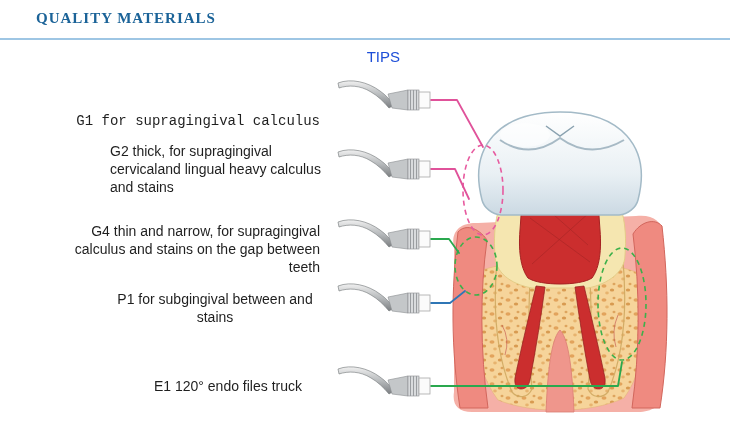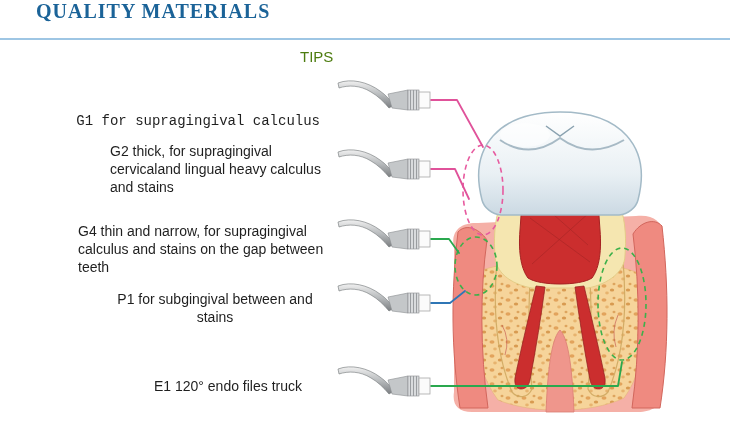--- a/index.html
+++ b/index.html
@@ -1,27 +1,27 @@
 <!DOCTYPE html>
 <html style="--title: #1b6398; --divider: #9ec6e4; --line-pink: #e0529a; --line-blue: #2f76b5; --line-green: #2aa84e; --highlight-pink: #e75a9f; --highlight-green: #3cb04a;"><head>
 <meta charset="utf-8">
 <style>
   html,body{margin:0;padding:0;background:#fff;font-family:"Liberation Sans",sans-serif;}
   #stage{position:relative;width:730px;height:426px;background:#fff;overflow:hidden;}
 
-  .page-title{position:absolute;left:36px;top:0;font-family:"Liberation Serif",serif;
-    font-weight:700;font-size:20px;letter-spacing:1px;color:var(--title,#1b6398);}
+  .page-title{position:absolute;left:36px;top:10px;font-family:"Liberation Serif",serif;
+    font-weight:700;font-size:15px;letter-spacing:1px;color:var(--title,#1b6398);}
   .divider{position:absolute;left:0;top:38px;width:730px;height:2px;background:var(--divider,#9ec6e4);}
-  .tips-heading{position:absolute;left:300px;top:48px;width:100px;text-align:left;
-    font-size:15px;font-weight:500;color:#4d7c0f;z-index:3;}
+  .tips-heading{position:absolute;left:300px;top:48px;width:100px;text-align:right;
+    font-size:15px;font-weight:500;color:#1d4ed8;z-index:3;}
 
   .tip-label{position:absolute;font-size:14px;line-height:18px;color:#1f1f1f;z-index:3;}
   .lbl-g1{left:20px;top:112px;width:300px;text-align:right;font-family:Liberation Mono, monospace;}
   .lbl-g2{left:110px;top:142px;width:215px;text-align:left;}
-  .lbl-g4{left:78px;top:222px;width:248px;text-align:left;}
+  .lbl-g4{left:72px;top:222px;width:248px;text-align:right;}
   .lbl-p1{left:105px;top:290px;width:220px;text-align:center;}
   .lbl-e1{left:14px;top:377px;width:288px;text-align:right;}
 
   .tip-image{position:absolute;left:336px;width:95px;height:40px;z-index:3;}
   .img-g1{top:78px;} .img-g2{top:147px;} .img-g4{top:217px;} .img-p1{top:281px;} .img-e1{top:364px;}
 
   .tooth{position:absolute;left:440px;top:100px;z-index:1;}
   .overlay{position:absolute;left:0;top:0;z-index:2;pointer-events:none;}
 
   .connector{fill:none;stroke-width:1.8;stroke-linecap:round;stroke-linejoin:round;}

